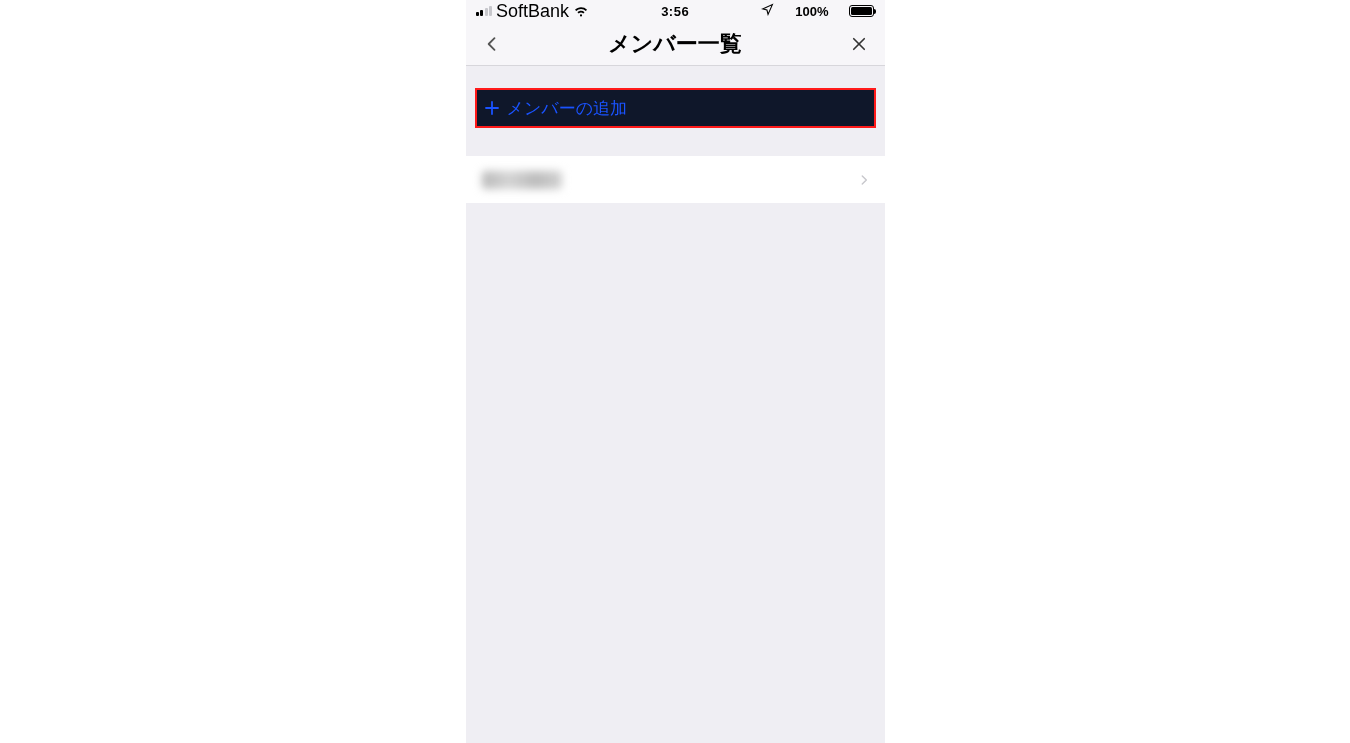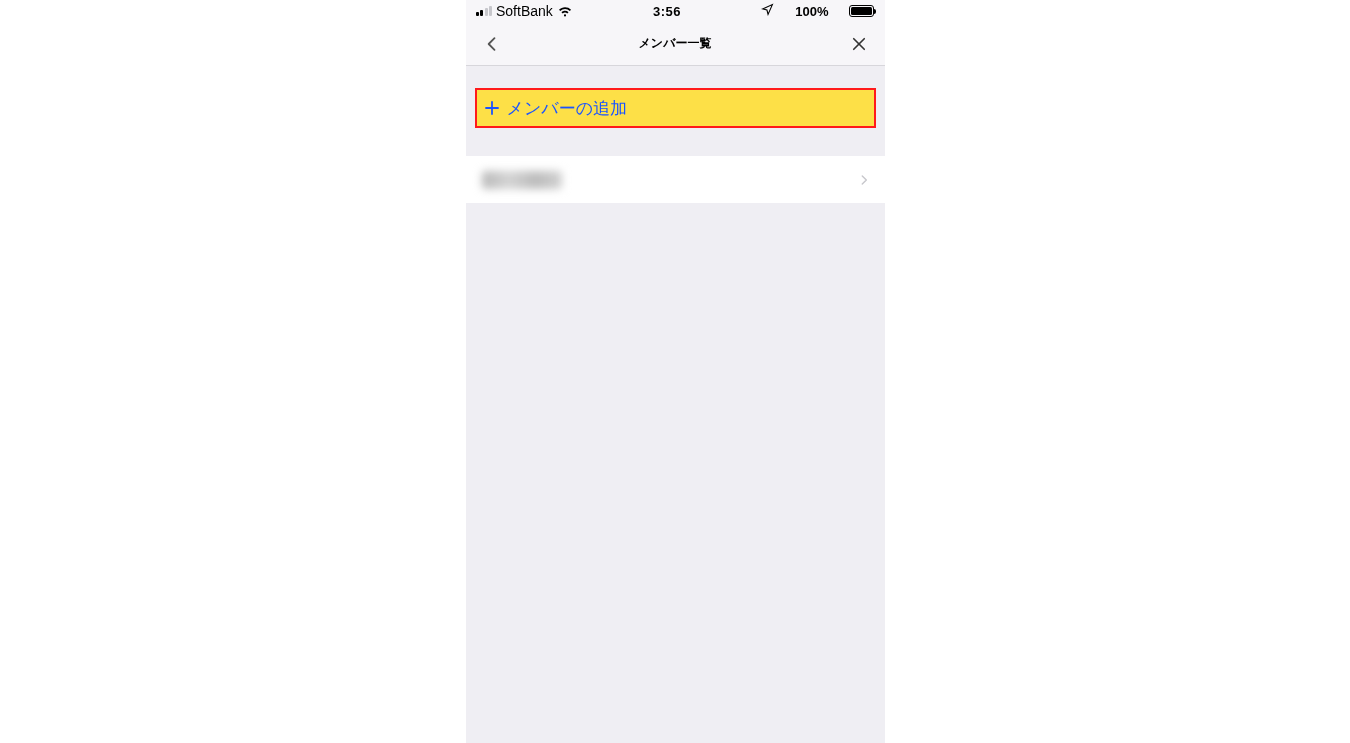--- a/index.html
+++ b/index.html
@@ -36,21 +36,21 @@
     }
     .status-left{display:flex;align-items:center;gap:4px;}
     .status-right{display:flex;align-items:center;gap:21px;}
     .signal{display:flex;align-items:flex-end;gap:1.5px;}
     .signal span{width:3px;background:#000;border-radius:1px;display:block;}
     .signal span.dim{background:#c7c7cc;}
     .signal span:nth-child(1){height:4px;}
     .signal span:nth-child(2){height:6px;}
     .signal span:nth-child(3){height:8px;}
     .signal span:nth-child(4){height:10px;}
-    .carrier{font-size:14px;font-weight:500;}
+    .carrier{font-size:18px;font-weight:500;}
     .time{font-weight:600;letter-spacing:0.5px;}
     .battery-wrap{display:flex;align-items:center;}
     .battery{
       width:25px;height:12px;border:1px solid #000;border-radius:3px;
       position:relative;display:flex;align-items:center;padding:1px;
     }
     .battery::after{
       content:"";position:absolute;right:-3px;top:3px;width:2px;height:5px;
       background:#000;border-radius:0 2px 2px 0;
     }
@@ -61,31 +61,31 @@
       background:#f7f6f9;
       border-bottom:1px solid #d7d6db;
       display:flex;
       align-items:center;
       justify-content:space-between;
       padding:0 12px;
       position:relative;
     }
     .nav-title{
       position:absolute;left:0;right:0;text-align:center;
-      font-size:12px;font-weight:700;color:#000;pointer-events:none;
+      font-size:22px;font-weight:700;color:#000;pointer-events:none;
     }
     .nav-btn{width:28px;height:28px;display:flex;align-items:center;justify-content:center;color:#3a3a3c;}
     .nav-btn svg{width:20px;height:20px;}
     .close-btn svg{width:18px;height:18px;}
     
     .section-gap{height:22px;background:#efeef3;}
     
     .add-row{
       margin:0 9px;
-      background:#fde047;
+      background:#0f172a;
       height:40px;
       border:2px solid #ff1a1a;
       display:flex;
       align-items:center;
       padding:0 6px;
       gap:6px;
       color:#1a53ff;
       font-size:17px;
       font-weight:500;
     }

